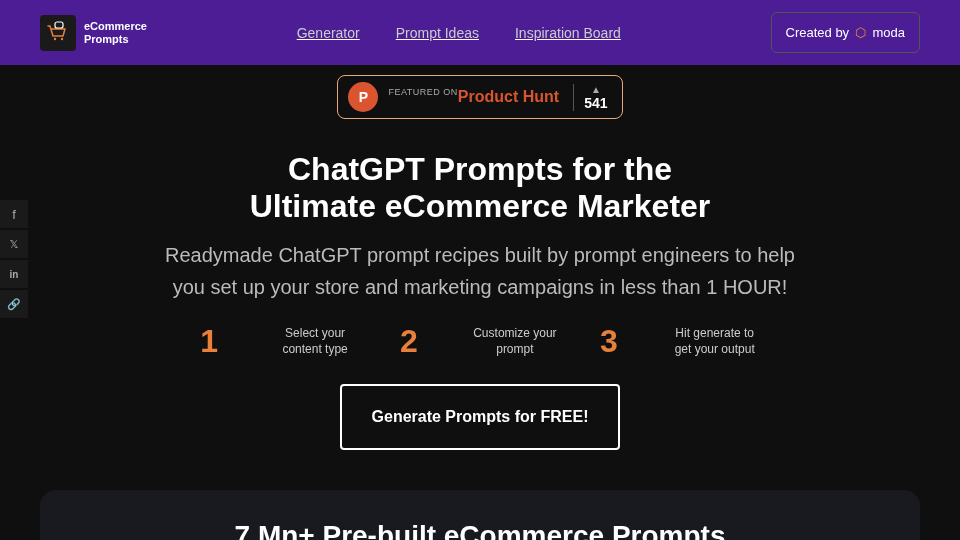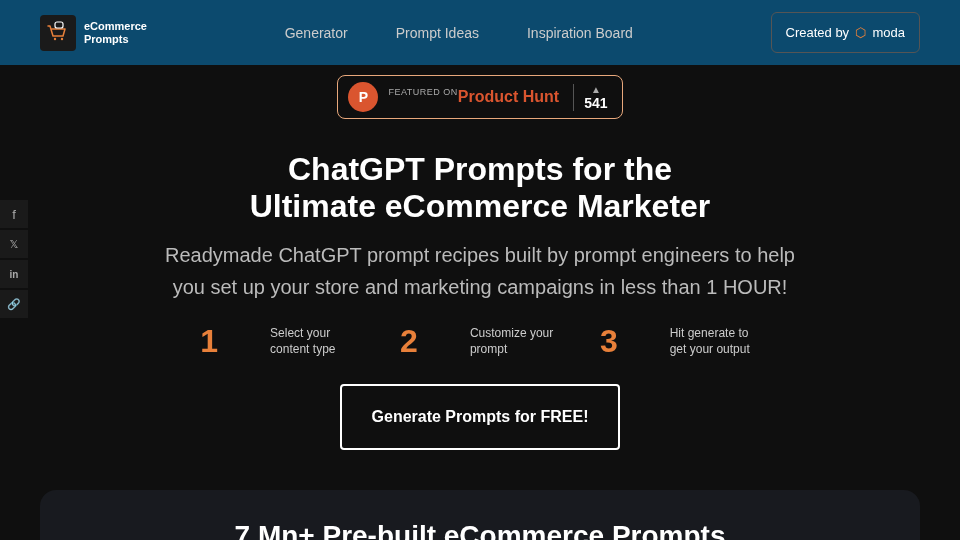--- a/index.html
+++ b/index.html
@@ -11,21 +11,21 @@
       font-family: -apple-system, BlinkMacSystemFont, 'Segoe UI', sans-serif;
       color: #fff;
     }
 
     
     .navbar {
       display: flex;
       align-items: center;
       justify-content: space-between;
       padding: 12px 40px;
-      background: #0c4a6e;
+      background: #4c1d95;
       position: relative;
       z-index: 10;
     }
     .logo-area {
       display: flex;
       align-items: center;
       gap: 8px;
     }
     .logo-icon {
       width: 36px;
@@ -42,22 +42,23 @@
       color: #fff;
       font-weight: 600;
     }
     .logo-text .prompts {
       font-size: 11px;
       color: #fff;
       font-weight: 600;
     }
     .nav-links {
       display: flex;
-      gap: 48px;
+      gap: 36px;
       align-items: flex-end;
+      text-decoration: underline;
     }
     .nav-links a {
       color: #ccc;
       text-decoration: none;
       font-size: 14px;
     }
     .created-by-btn {
       border: 1px solid #555;
       border-radius: 6px;
       padding: 12px 14px;
@@ -190,21 +191,21 @@
     .step-num {
       font-size: 32px;
       font-weight: 800;
       color: #e8803a;
       line-height: 1;
     }
     .step-text {
       font-size: 12px;
       color: #ccc;
       line-height: 1.4;
-      text-align: left;
+      text-align: center;
       max-width: 90px;
       margin-left: 46px;
     }
 
     
     .cta-btn {
       border: 2px solid #fff;
       background: transparent;
       color: #fff;
       padding: 22px 30px;

